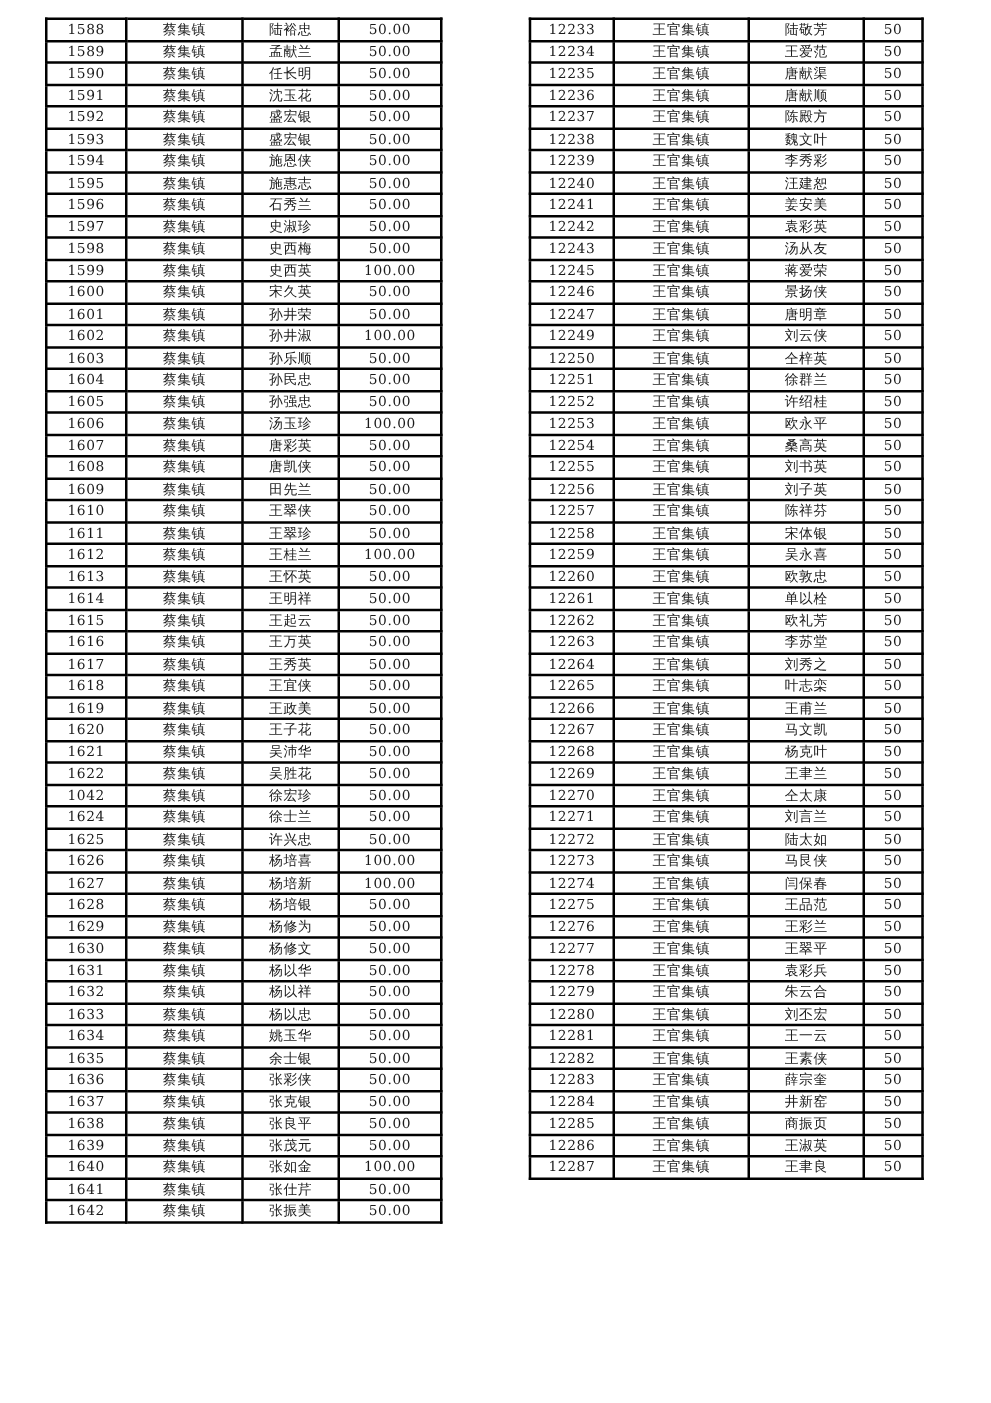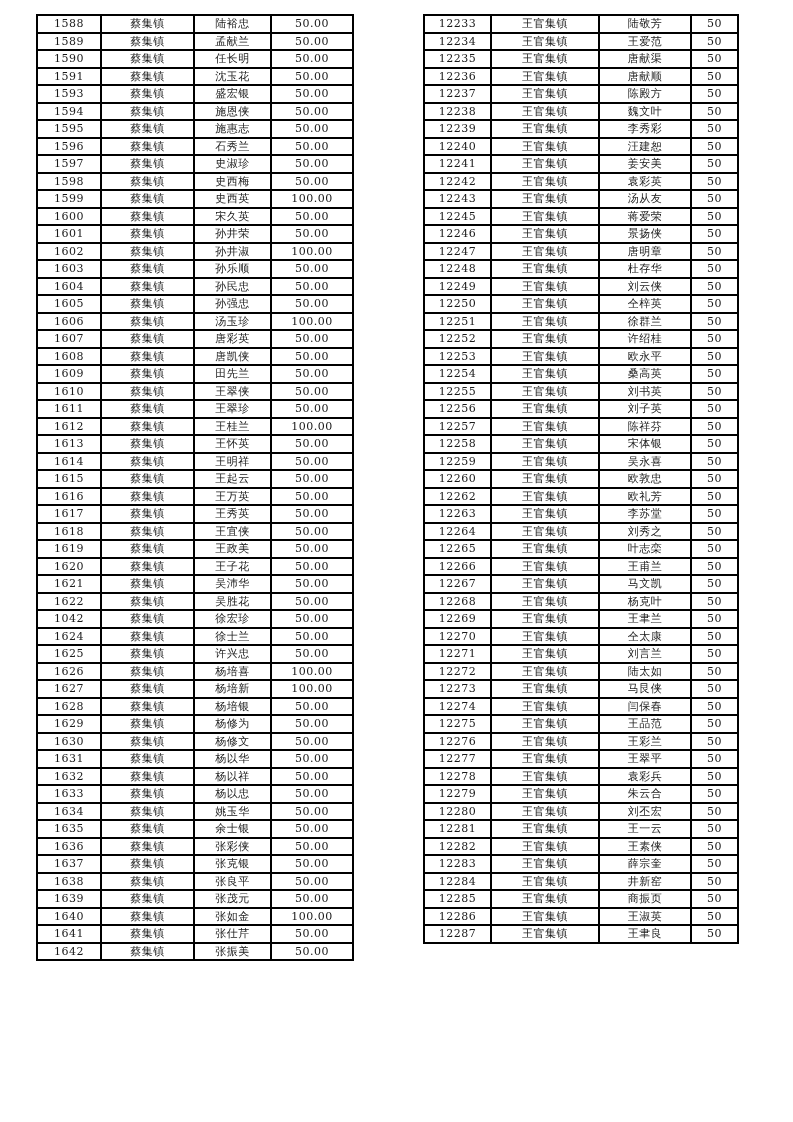--- a/index.html
+++ b/index.html
@@ -66,20 +66,26 @@
           <td>任长明</td>
           <td>50.00</td>
         </tr>
         <tr>
           <td>1591</td>
           <td>蔡集镇</td>
           <td>沈玉花</td>
           <td>50.00</td>
         </tr>
         <tr>
+          <td>1592</td>
+          <td>蔡集镇</td>
+          <td>盛宏银</td>
+          <td>50.00</td>
+        </tr>
+        <tr>
           <td>1593</td>
           <td>蔡集镇</td>
           <td>盛宏银</td>
           <td>50.00</td>
         </tr>
         <tr>
           <td>1594</td>
           <td>蔡集镇</td>
           <td>施恩侠</td>
           <td>50.00</td>
@@ -461,26 +467,20 @@
           <td>景扬侠</td>
           <td>50</td>
         </tr>
         <tr>
           <td>12247</td>
           <td>王官集镇</td>
           <td>唐明章</td>
           <td>50</td>
         </tr>
         <tr>
-          <td>12248</td>
-          <td>王官集镇</td>
-          <td>杜存华</td>
-          <td>50</td>
-        </tr>
-        <tr>
           <td>12249</td>
           <td>王官集镇</td>
           <td>刘云侠</td>
           <td>50</td>
         </tr>
         <tr>
           <td>12250</td>
           <td>王官集镇</td>
           <td>仝梓英</td>
           <td>50</td>
@@ -536,20 +536,26 @@
         <tr>
           <td>12259</td>
           <td>王官集镇</td>
           <td>吴永喜</td>
           <td>50</td>
         </tr>
         <tr>
           <td>12260</td>
           <td>王官集镇</td>
           <td>欧敦忠</td>
+          <td>50</td>
+        </tr>
+        <tr>
+          <td>12261</td>
+          <td>王官集镇</td>
+          <td>单以栓</td>
           <td>50</td>
         </tr>
         <tr>
           <td>12262</td>
           <td>王官集镇</td>
           <td>欧礼芳</td>
           <td>50</td>
         </tr>
         <tr>
           <td>12263</td>

